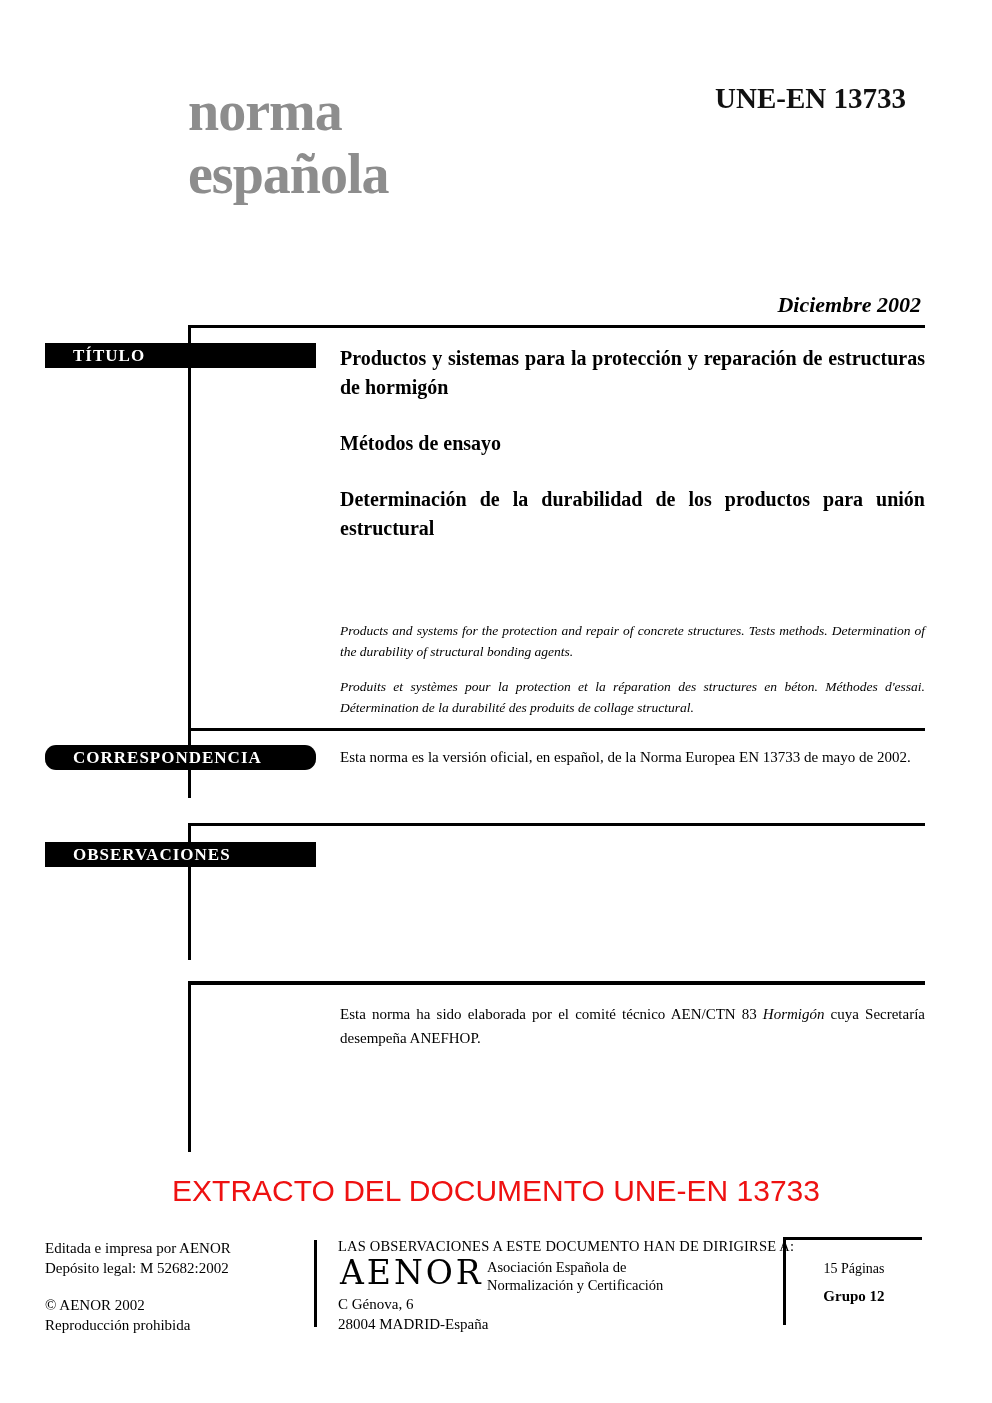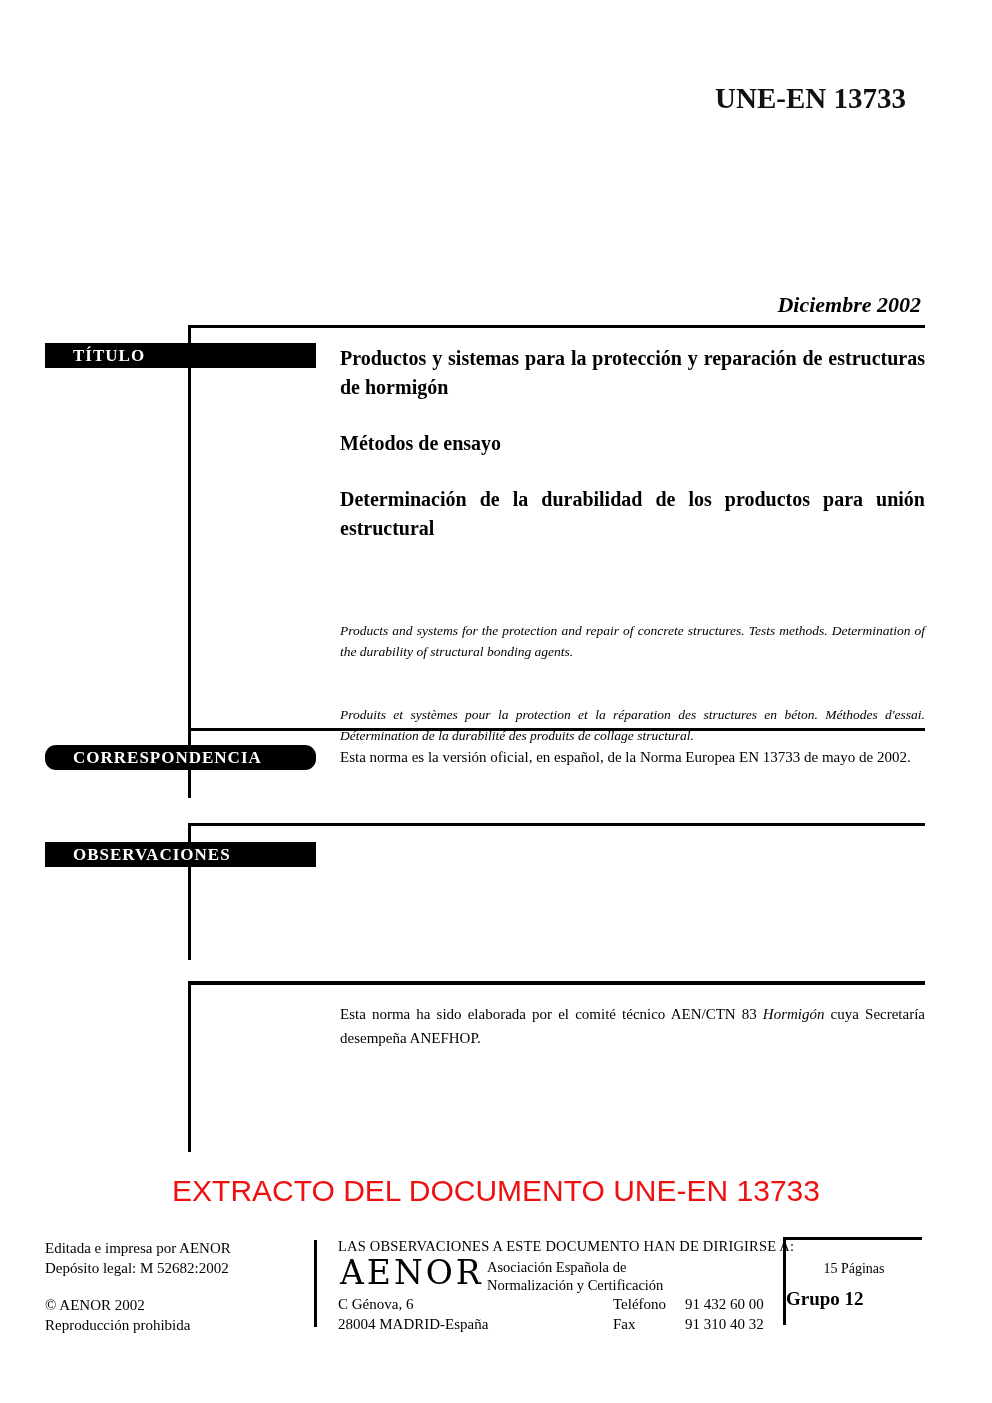--- a/index.html
+++ b/index.html
@@ -118,44 +118,48 @@
     position: absolute; left: 487px; top: 1258px;
     font-size: 14.5px; line-height: 18px;
   }
   .footer-address { position: absolute; left: 338px; top: 1294px; }
   .footer-phone { position: absolute; left: 613px; top: 1294px; }
   .footer-phone .row { display: flex; }
   .footer-phone .lbl { width: 72px; }
   .pages-box-top { position: absolute; left: 783px; top: 1237px; width: 139px; height: 3px; background: #000; }
   .pages-box-left { position: absolute; left: 783px; top: 1237px; width: 3px; height: 88px; background: #000; }
   .pages-count { position: absolute; left: 786px; top: 1261px; width: 136px; text-align: center; font-size: 14px; }
-  .group-label { position: absolute; left: 786px; top: 1288px; width: 136px; font-size: 19px; font-weight: 700; }
+  .group-label { position: absolute; left: 786px; top: 1288px; width: 136px; text-align: center; font-size: 15px; font-weight: 700; }
 </style>
 </head>
 <body>
 
 <div class="page">
 
+  <div class="brand">
+    <div>norma</div>
+    <div>española</div>
+  </div>
   <div class="doc-code">UNE-EN 13733</div>
   <div class="date">Diciembre 2002</div>
 
   <div class="hline" style="top:325px;"></div>
   <div class="vline" style="top:325px; height:473px;"></div>
   <div class="bar" style="top:343px;">
     <span>TÍTULO</span>
   </div>
 
   <div class="col-text title-block" style="top:344px;">
     <p>Productos y sistemas para la protección y reparación de estructuras de hormigón</p>
     <p>Métodos de ensayo</p>
     <p>Determinación de la durabilidad de los productos para unión estructural</p>
   </div>
 
   <div class="col-text lang-par" style="top:620px;">Products and systems for the protection and repair of concrete structures. Tests methods. Determination of the durability of structural bonding agents.</div>
-  <div class="col-text lang-par" style="top:676px;margin-top:28px;">Produits et systèmes pour la protection et la réparation des structures en béton. Méthodes d'essai. Détermination de la durabilité des produits de collage structural.</div>
+  <div class="col-text lang-par" style="top:676px;">Produits et systèmes pour la protection et la réparation des structures en béton. Méthodes d'essai. Détermination de la durabilité des produits de collage structural.</div>
 
   <div class="hline" style="top:728px;"></div>
   <div class="bar" style="top:745px;border-radius:11px;">
     <span>CORRESPONDENCIA</span>
   </div>
   <div class="col-text body-par" style="top:745px;">Esta norma es la versión oficial, en español, de la Norma Europea EN 13733 de mayo de 2002.</div>
 
   <div class="hline" style="top:823px;"></div>
   <div class="vline" style="top:823px; height:137px;"></div>
   <div class="bar" style="top:842px;">
@@ -183,29 +187,19 @@
   <div class="org-name">
     <div>Asociación Española de</div>
     <div>Normalización y Certificación</div>
   </div>
 
   <div class="footer-address footer-small">
     <div>C Génova, 6</div>
     <div>28004 MADRID-España</div>
   </div>
 
-  <div class="footer-phone footer-small">
-    <div class="row">
-      <span class="lbl">Teléfono</span>
-      <span>91 432 60 00</span>
-    </div>
-    <div class="row">
-      <span class="lbl">Fax</span>
-      <span>91 310 40 32</span>
-    </div>
-  </div>
 
   <div class="pages-box-top"></div>
   <div class="pages-box-left"></div>
   <div class="pages-count">15 Páginas</div>
   <div class="group-label">Grupo 12</div>
 
 </div>
 
 </body></html>

